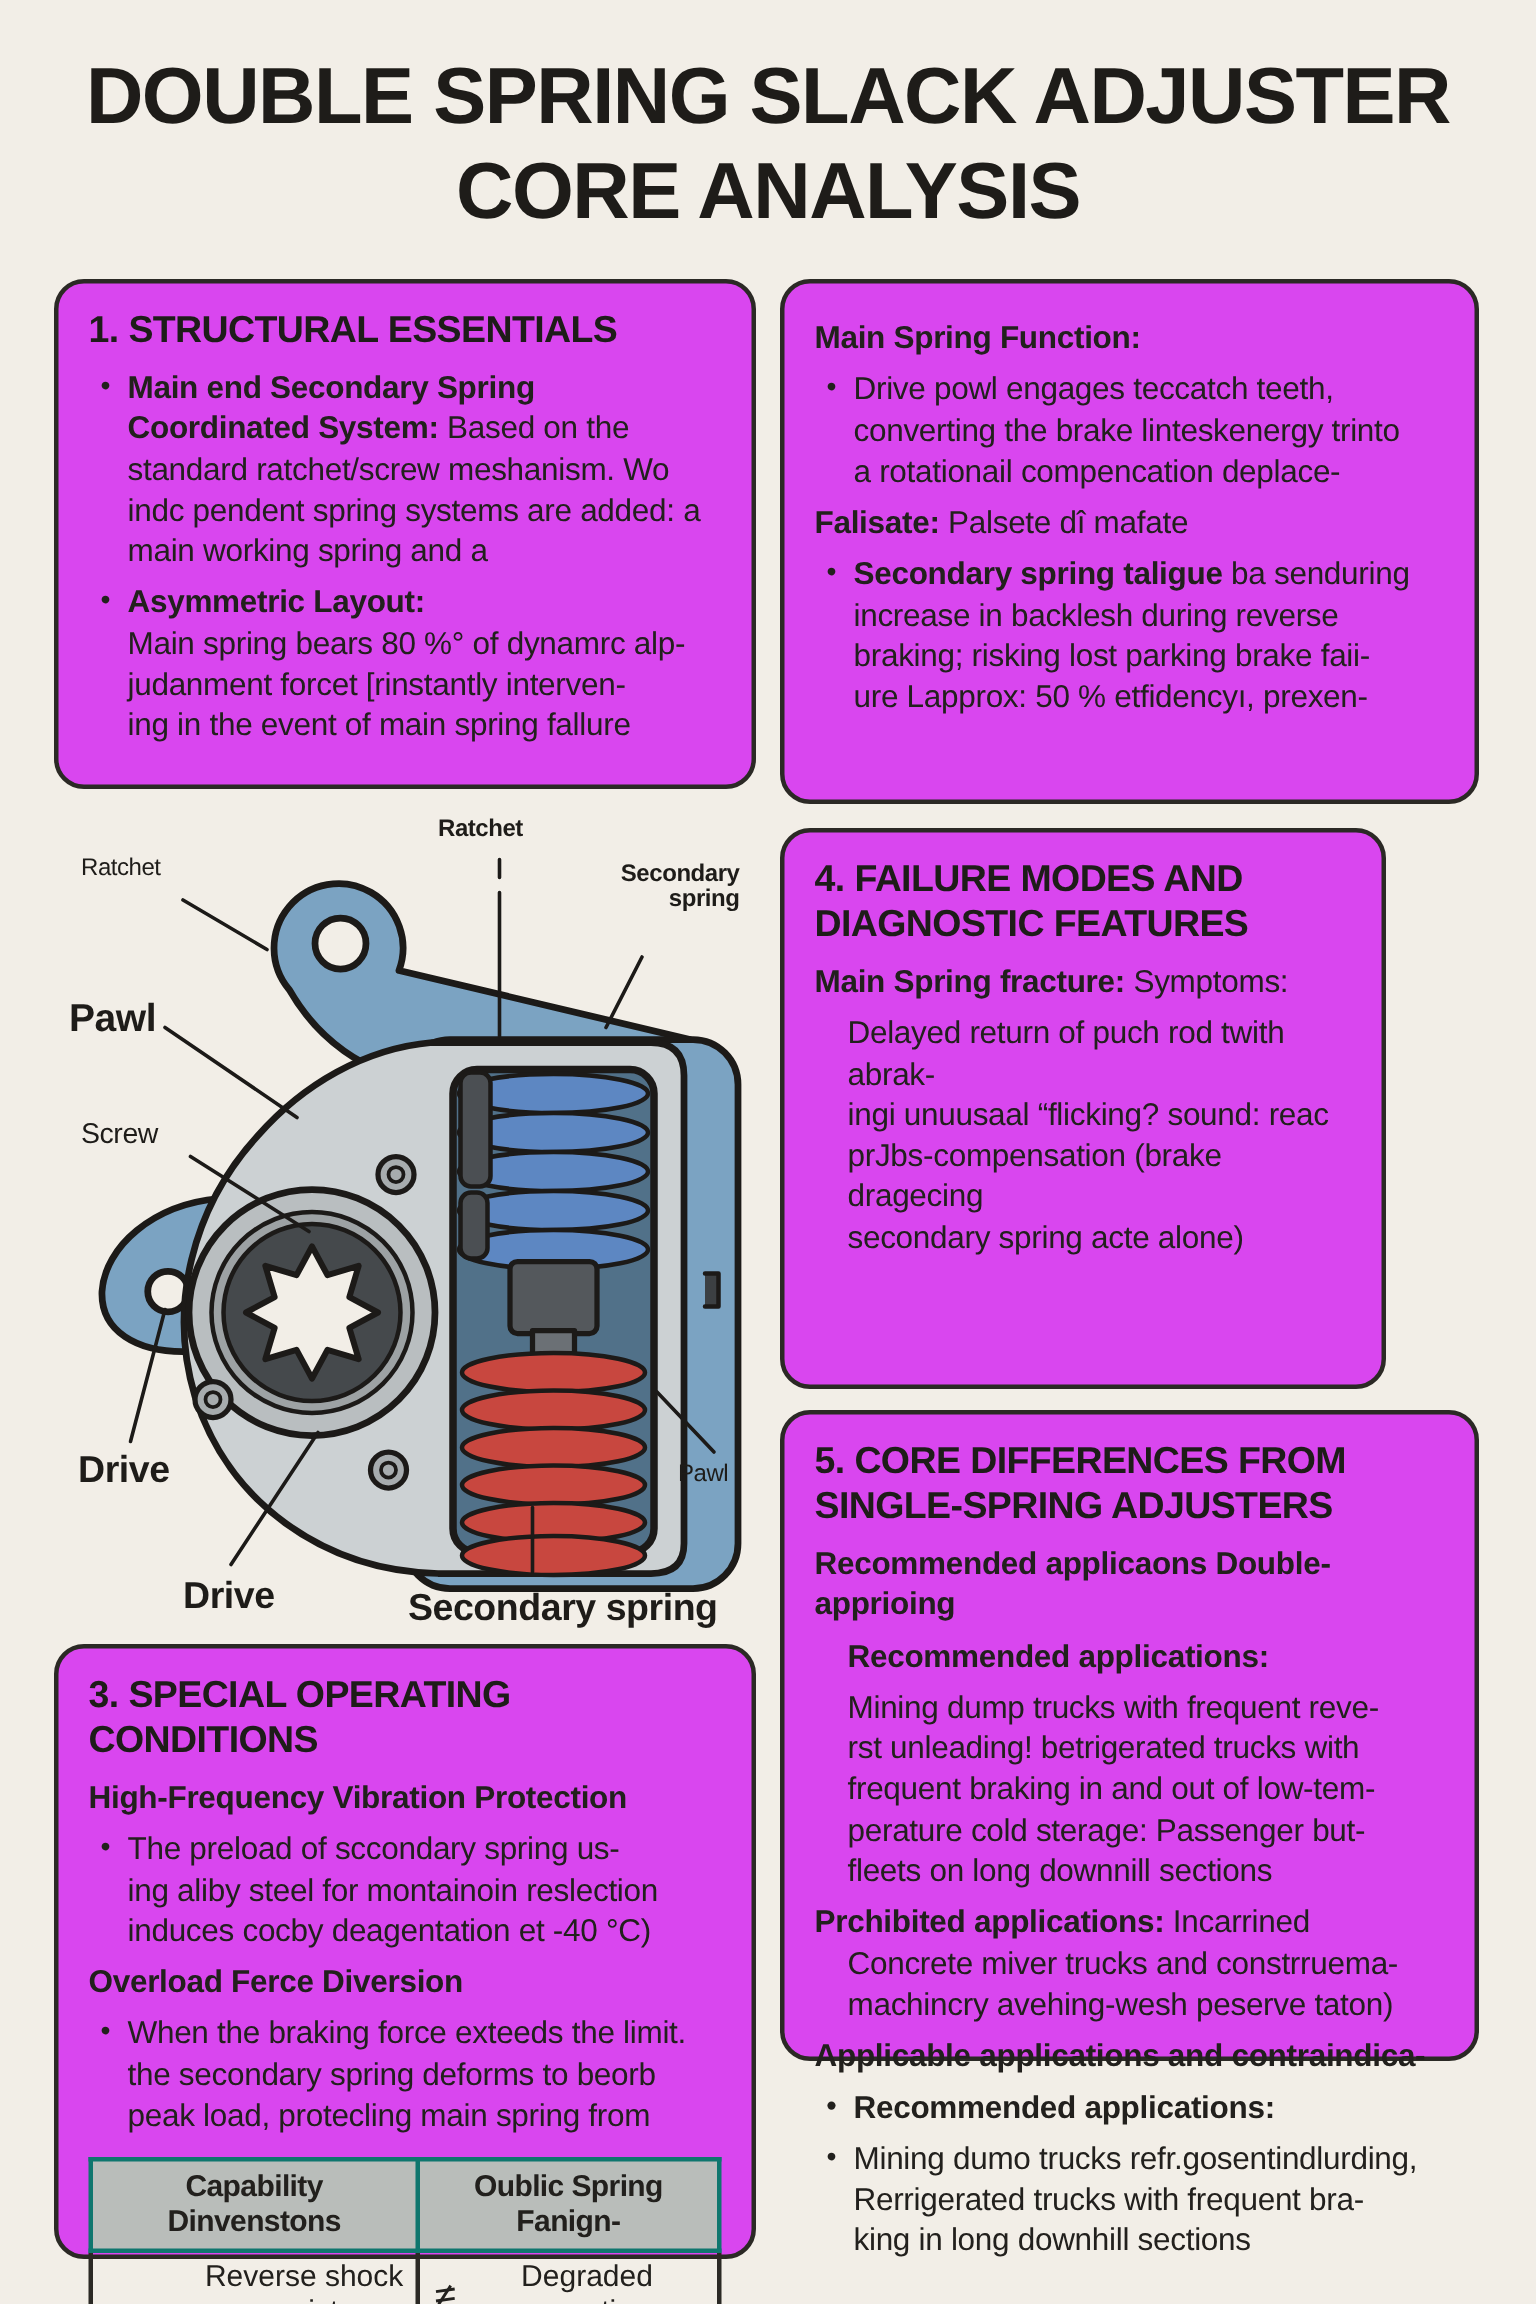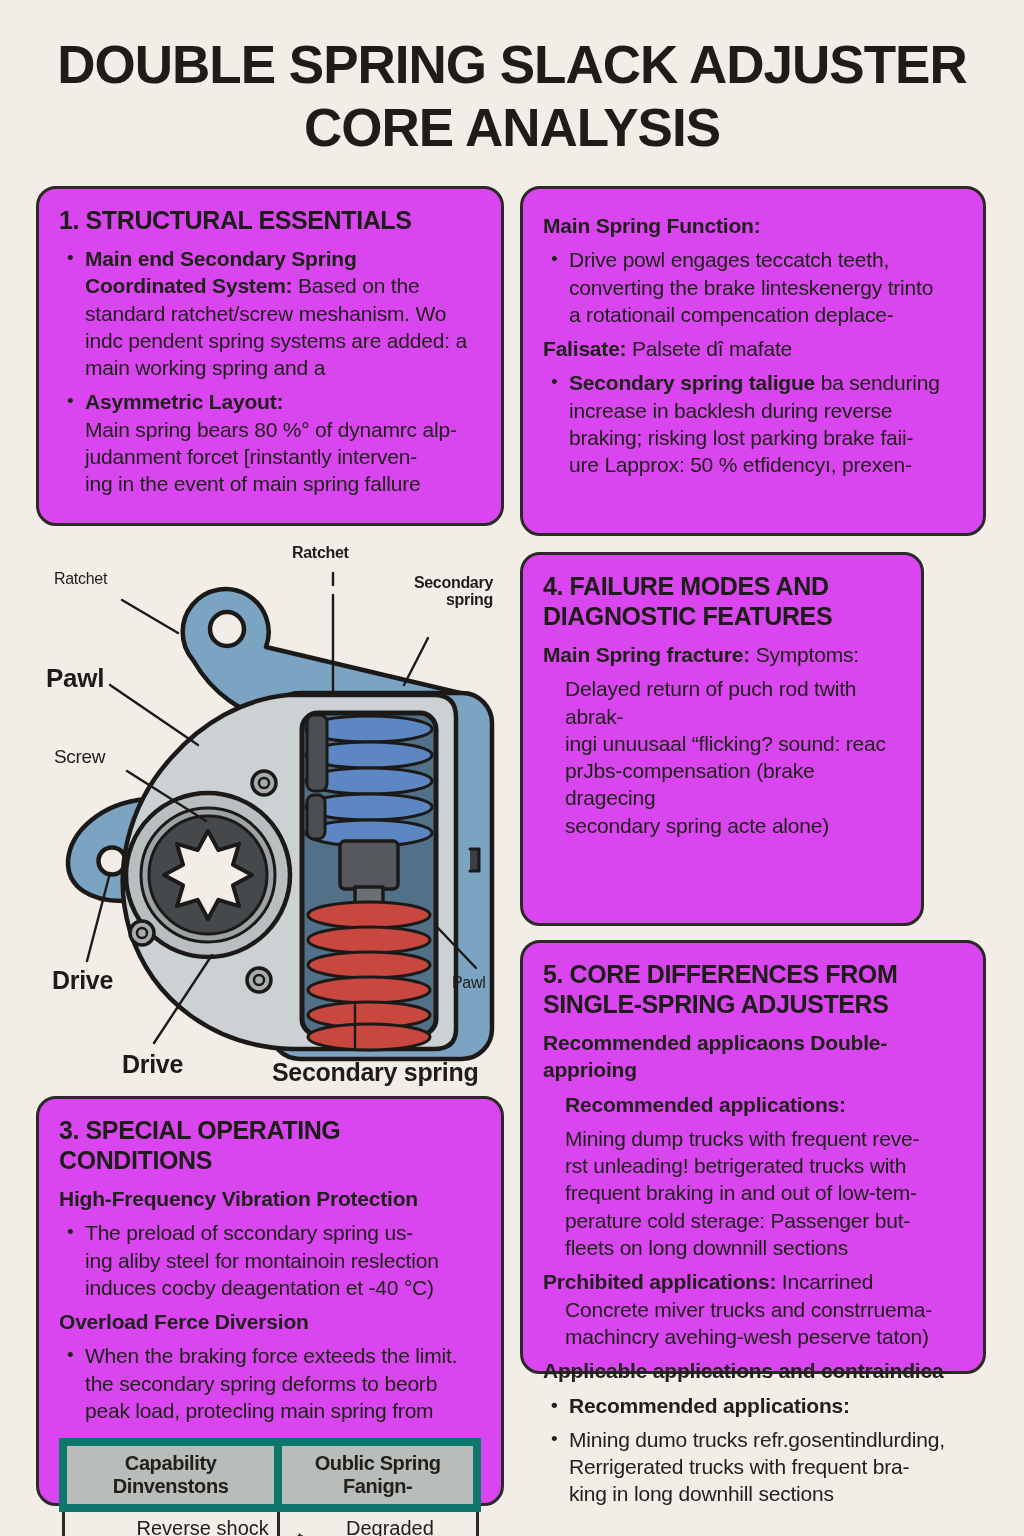--- a/index.html
+++ b/index.html
@@ -34,21 +34,21 @@
   .indent { padding-left:22px; }
   .hang { padding-left:22px; text-indent:-22px; }
   .tight { font-size:20px; letter-spacing:-0.5px; }
 
   table.cap {
     width:100%; border-collapse:collapse; margin-top:14px;
     border:3px solid #2b2925;
   }
   table.cap th {
     background:#b9bdba; font-size:20px; font-weight:bold;
-    border:8px solid #0f766e; padding:6px 6px; letter-spacing:-0.4px;
+    border:3px solid #0f766e; padding:6px 6px; letter-spacing:-0.4px;
   }
   table.cap td {
     font-size:20px; border:3px solid #2b2925; padding:5px 8px;
   }
   td.cell-left { text-align:right; }
   td.cell-right { text-align:center; }
   .cellflex { display:flex; align-items:center; justify-content:center; gap:7px; }
 
   .diagram { position:absolute; left:30px; top:543px; width:494px; height:553px; }
   .diagram svg { position:absolute; left:0; top:0; }

